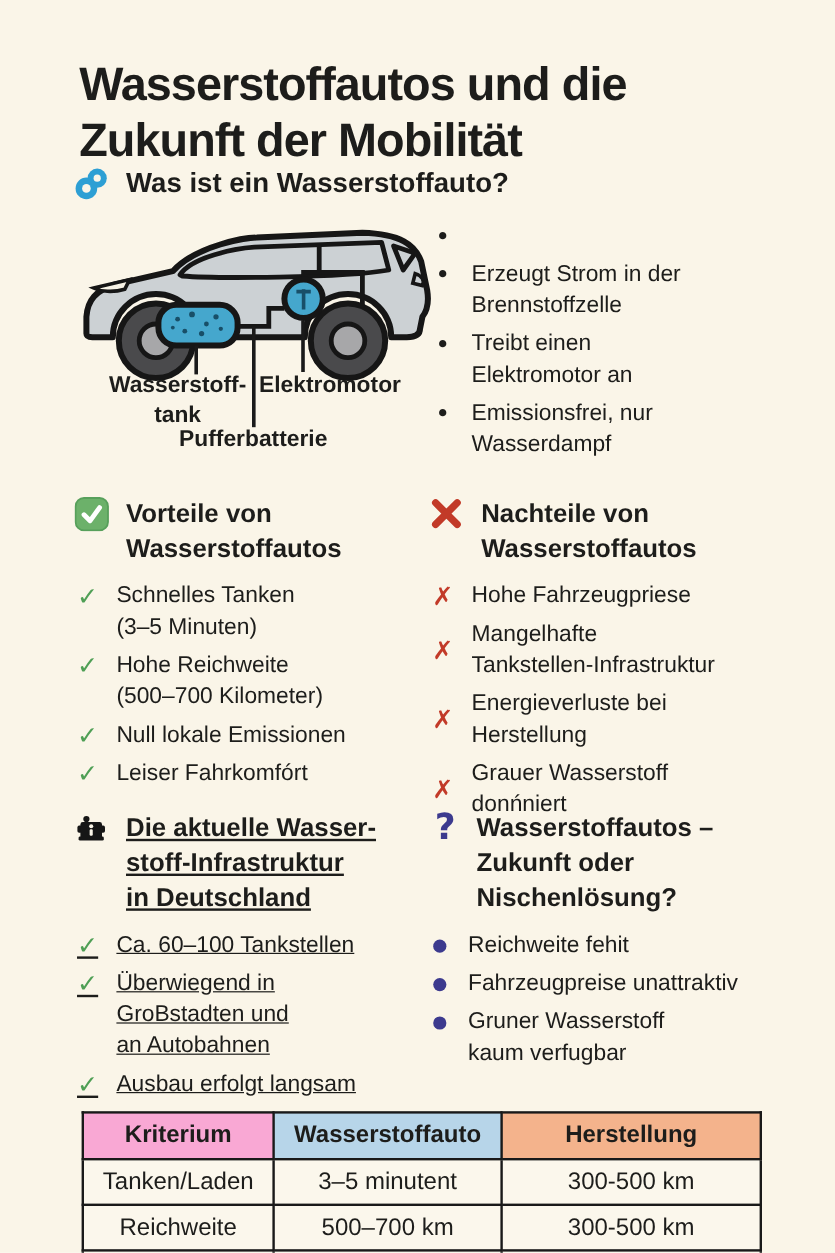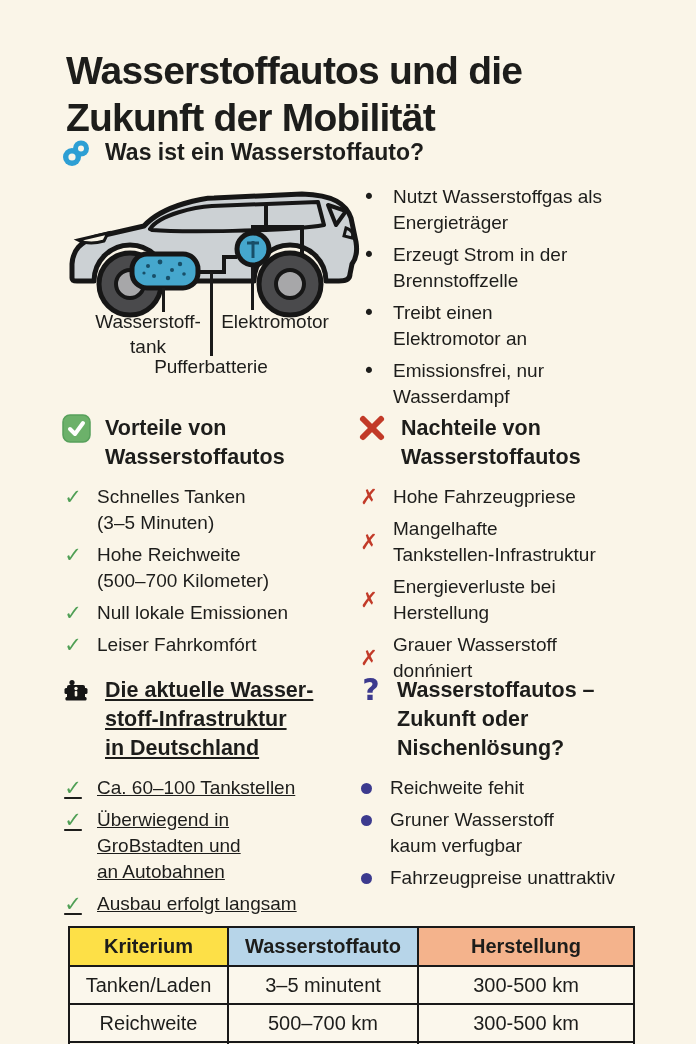--- a/index.html
+++ b/index.html
@@ -26,31 +26,31 @@
   ul.blist .mark{flex:0 0 auto; width:22px; text-align:center; font-family:"DejaVu Sans", sans-serif;}
   ul.blist .txt{white-space:pre-line;}
 
   .dotmark{flex:0 0 auto; width:11px; height:11px; border-radius:50%; background:#3c3a8e; margin:8px 5px 0 3px;}
   .bullmark{color:#1d1d1b; font-size:21px;}
   .checkmark{color:#4f9f55; font-weight:bold; font-size:21px;}
   .xmark{color:#c23a28; font-weight:bold; font-size:21px;}
   .cons-list li{align-items:center;}
 
   
-  .car-block{left:56px; top:180px; width:330px; height:215px;}
+  .car-block{left:56px; top:180px; width:330px; height:215px;font-weight:bold;}
   .conn{position:absolute; width:2.5px; background:#1a1a1a;}
   .car-label{position:absolute; font-size:19px; line-height:25px; text-align:center; white-space:pre-line;}
 
   
   .cmp-table{left:68px; top:926px; border-collapse:collapse; font-size:20px; background:#fbf7ec;}
   .cmp-table td, .cmp-table th{border:2.5px solid #191919; text-align:center; vertical-align:middle; padding:0;}
   .cmp-table th{font-weight:bold; height:37px;}
   .cmp-table td{height:36px;}
   .col-k{width:157px;} .col-w{width:188px;} .col-e{width:214px;}
-  .th-plain{background:#fde047; font-weight:normal;}
+  .th-plain{background:#f9a8d4; font-weight:normal;}
   .th-blue{background:#b7d5e9;}
   .th-orange{background:#f4b38c;}
 
   .q-icn{font-size:30px; font-weight:800; color:#3c3a8e; line-height:28px; width:26px; text-align:center; flex:0 0 auto;
          font-family:"DejaVu Sans", sans-serif;}
 </style>
 </head>
 <body>
 
 <div class="page">
@@ -114,22 +114,20 @@
     
     <div class="car-label" style="left:2px; top:129px; width:180px;">Wasserstoff-
 tank</div>
     <div class="car-label" style="left:119px; top:129px; width:200px;">Elektromotor</div>
     <div class="car-label" style="left:55px; top:174px; width:200px;">Pufferbatterie</div>
   </div>
 
   <ul class="abs blist" style="left:358px; top:172px; width:335px;">
     <li>
         <span class="mark bullmark">•</span>
-        <span class="txt">Nutzt Wasserstoffgas als
-Energieträger</span>
       </li>
     <li>
         <span class="mark bullmark">•</span>
         <span class="txt">Erzeugt Strom in der
 Brennstoffzelle</span>
       </li>
     <li>
         <span class="mark bullmark">•</span>
         <span class="txt">Treibt einen
 Elektromotor an</span>
@@ -250,26 +248,26 @@
 Zukunft oder
 Nischenlösung?</span>
     </div>
     <ul class="blist">
       <li>
           <span class="dotmark"></span>
           <span class="txt">Reichweite fehit</span>
         </li>
       <li>
           <span class="dotmark"></span>
+          <span class="txt">Fahrzeugpreise unattraktiv</span>
+        </li>
+      <li>
+          <span class="dotmark"></span>
           <span class="txt">Gruner Wasserstoff
 kaum verfugbar</span>
-        </li>
-      <li>
-          <span class="dotmark"></span>
-          <span class="txt">Fahrzeugpreise unattraktiv</span>
         </li>
     </ul>
   </div>
 
   <table class="abs cmp-table">
     <thead>
       <tr>
         <th class="col-k th-plain">Kriterium</th>
         <th class="col-w th-blue">Wasserstoffauto</th>
         <th class="col-e th-orange">Herstellung</th>

